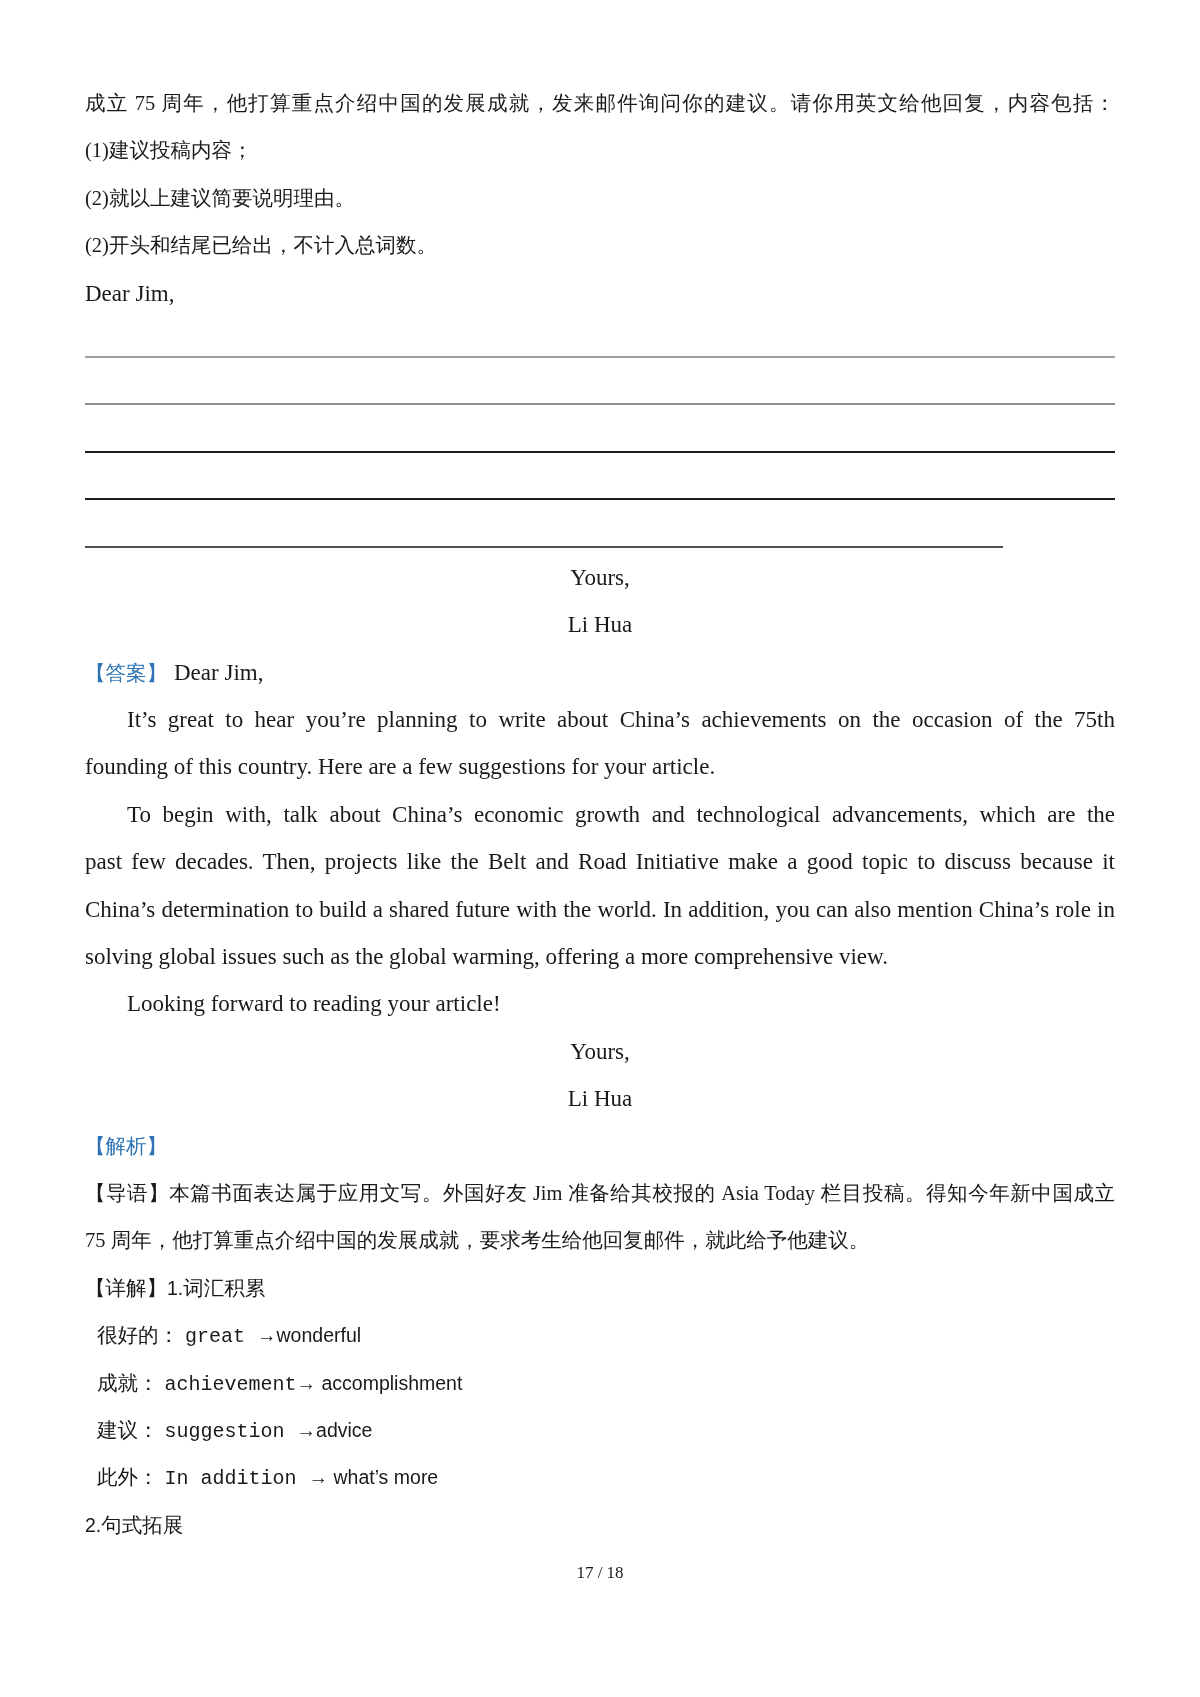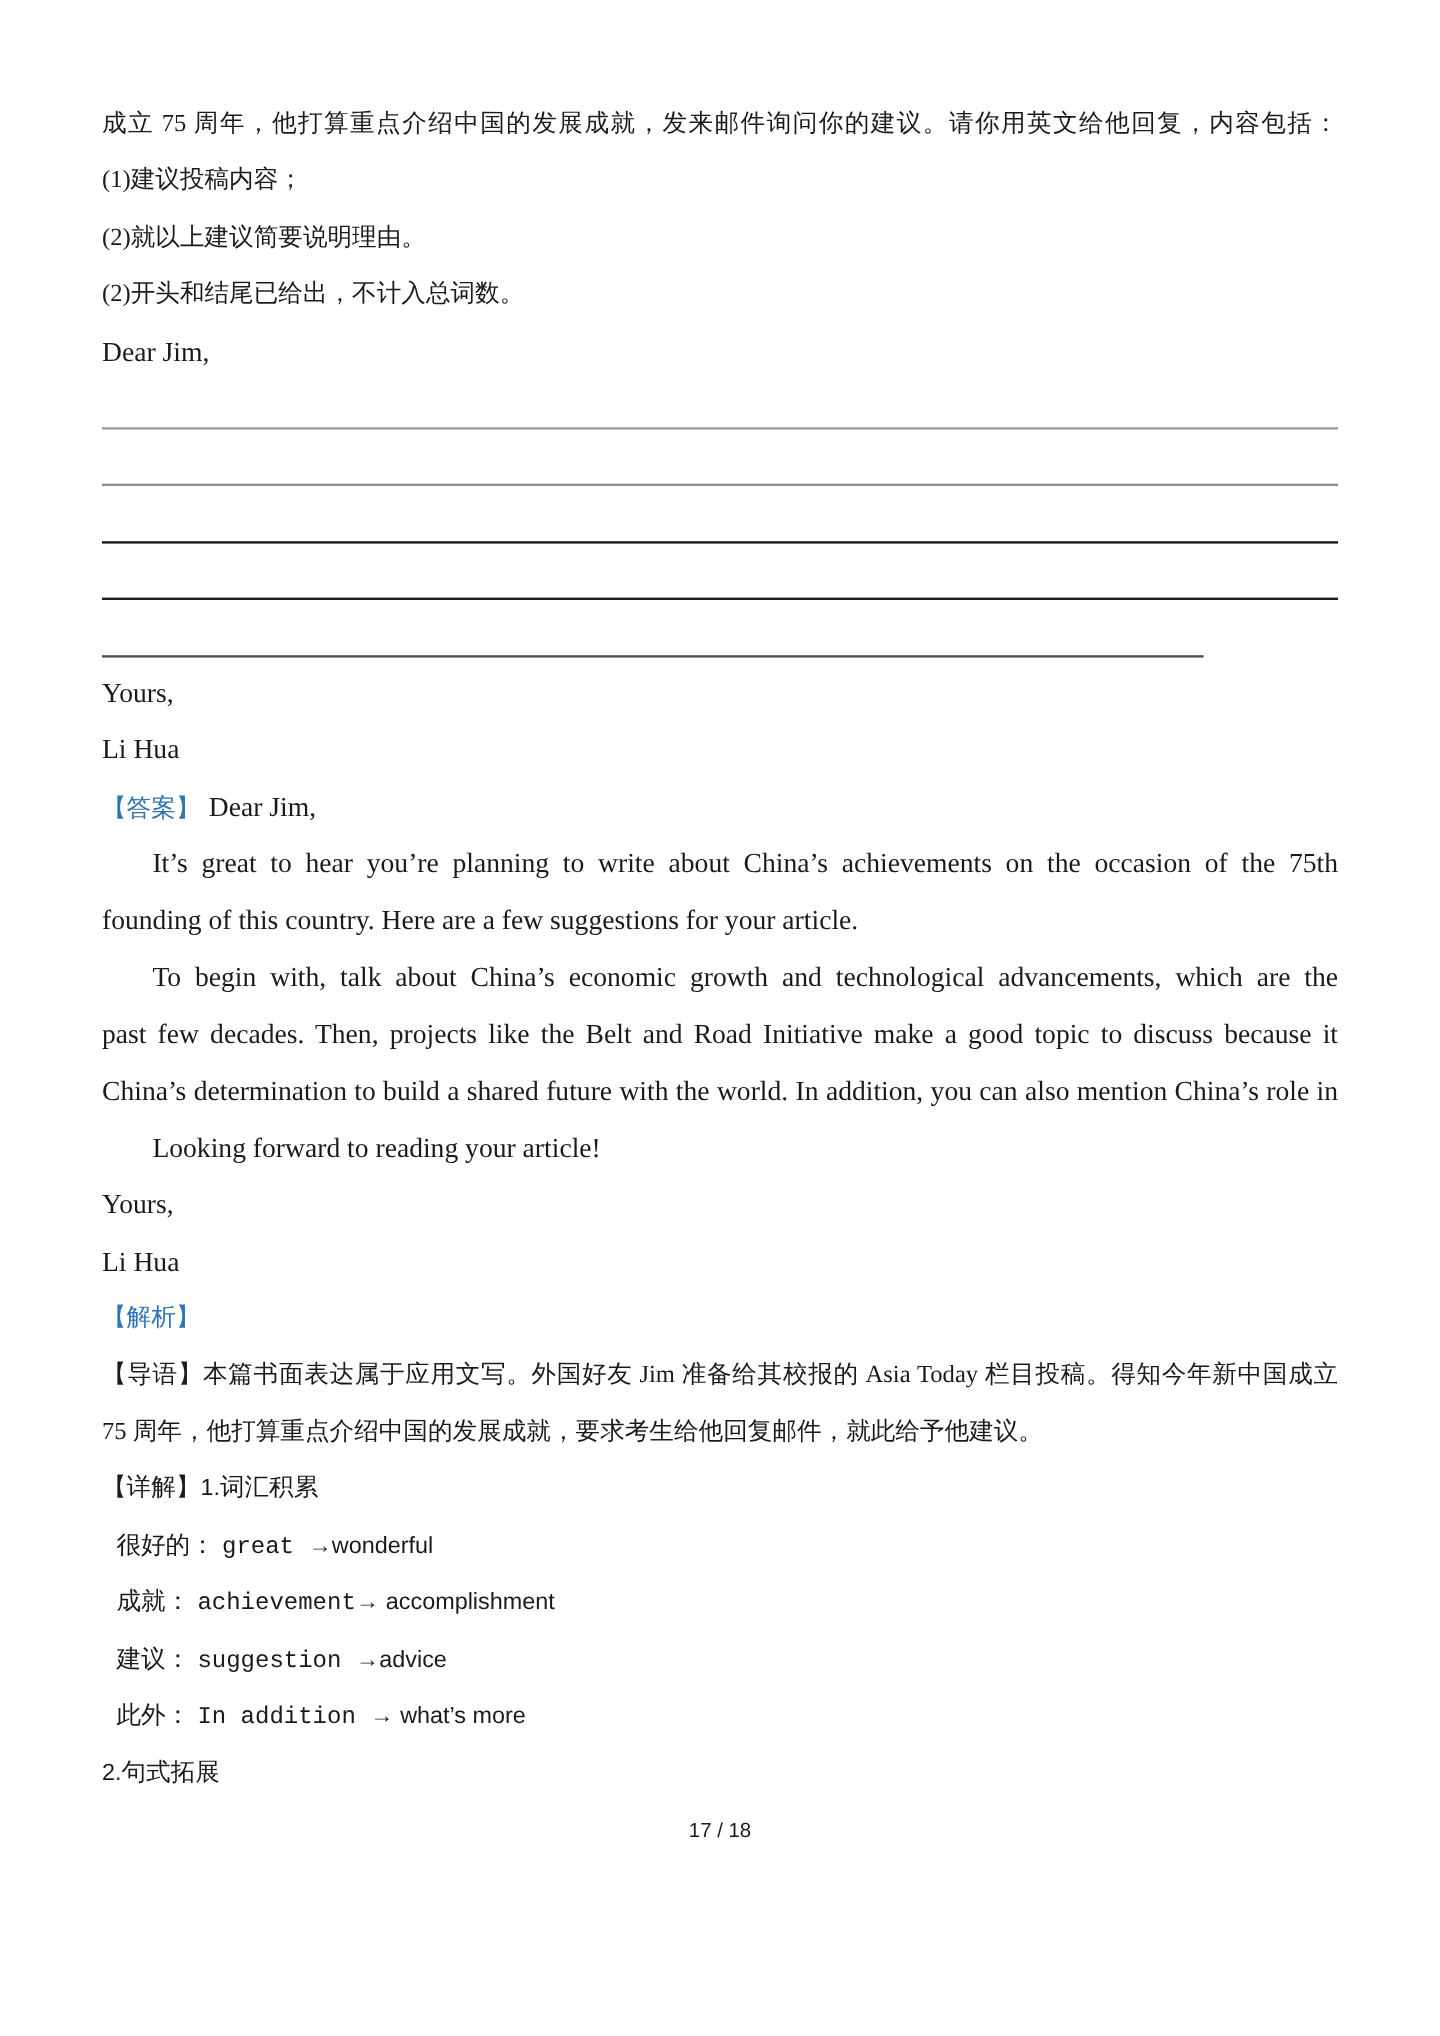--- a/index.html
+++ b/index.html
@@ -15,36 +15,36 @@
   }
   .row{
     height:47.4px;
     line-height:47.4px;
     font-size:20.5px;
     overflow:hidden;
   }
   .jl{text-align:justify;text-align-last:justify;}
   .en{font-size:23px;}
   .indent{text-indent:42px;}
-  .right{text-align:left;}
+  .right{text-align:center;}
   .blue{color:#2E74B5;}
   .sans{font-family:"Liberation Sans","DejaVu Sans",sans-serif;font-size:19.5px;}
   .vocab-serif{font-size:20px;font-family:Liberation Mono, monospace;}
   .vocab-cn{margin-right:6px;margin-left:12px;}
   .label-gap{margin-right:7px;}
   .writing .rule{height:39px;}
   .rule-full{width:1030px;}
   .rule-short{width:918px;}
   .rule-g1{border-bottom:2px solid #9e9e9e;}
   .rule-g2{border-bottom:2px solid #8f8f8f;}
   .rule-b{border-bottom:2px solid #1c1c1c;}
   .rule-g3{border-bottom:2px solid #4f4f4f;}
   .footer-row{
     text-align:center;
-    font-family:Liberation Sans, sans-serif;
+    font-family:Liberation Serif, serif;
     font-size:17px;
   }
 </style>
 </head>
 <body>
 
 <div class="page">
 
   <div class="row jl">成立 75 周年，他打算重点介绍中国的发展成就，发来邮件询问你的建议。请你用英文给他回复，内容包括：</div>
   <div class="row">(1)建议投稿内容；</div>
@@ -72,20 +72,21 @@
   <div class="row en right">Li Hua</div>
 
   <div class="row">
     <span class="blue label-gap">【答案】</span><span class="en">Dear Jim,</span>
   </div>
   <div class="row en jl indent">It’s great to hear you’re planning to write about China’s achievements on the occasion of the 75th anniversary of the</div>
   <div class="row en">founding of this country. Here are a few suggestions for your article.</div>
   <div class="row en jl indent">To begin with, talk about China’s economic growth and technological advancements, which are the highlights in the</div>
   <div class="row en jl">past few decades. Then, projects like the Belt and Road Initiative make a good topic to discuss because it showcases</div>
   <div class="row en jl">China’s determination to build a shared future with the world. In addition, you can also mention China’s role in helping</div>
+  <div class="row en">solving global issues such as the global warming, offering a more comprehensive view.</div>
   <div class="row en indent">Looking forward to reading your article!</div>
   <div class="row en right">Yours,</div>
   <div class="row en right">Li Hua</div>
 
   <div class="row blue">【解析】</div>
   <div class="row jl">
     <span>【导语】</span><span>本篇书面表达属于应用文写。外国好友 Jim 准备给其校报的 Asia Today 栏目投稿。得知今年新中国成立</span>
   </div>
   <div class="row">75 周年，他打算重点介绍中国的发展成就，要求考生给他回复邮件，就此给予他建议。</div>
 

